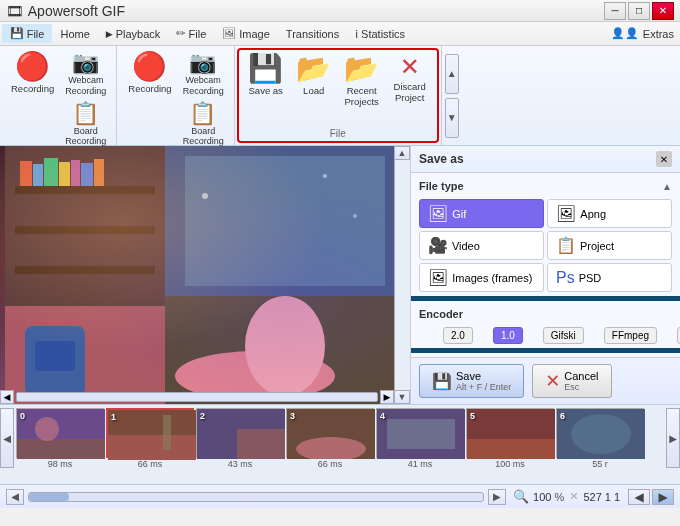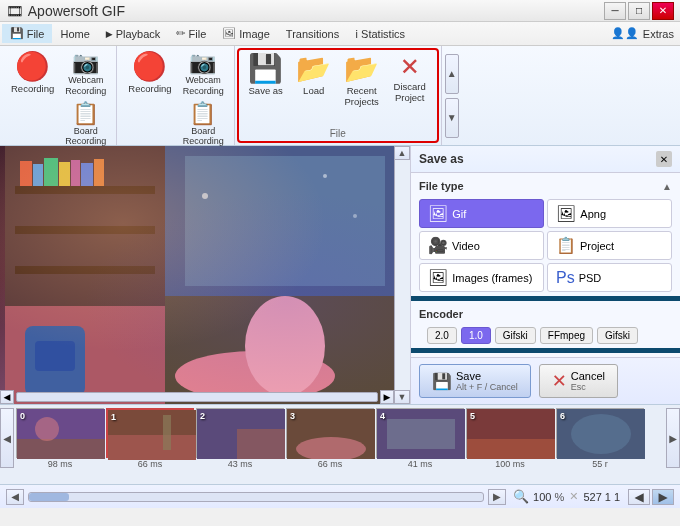--- a/index.html
+++ b/index.html
@@ -227,21 +227,21 @@
     }
     .file-type-btn.selected {
       background: #7b68ee;
       color: white;
       border-color: #6a58d0;
     }
 
     .encoder-row {
       display: flex;
       align-items: center;
-      gap: 4px;
+      gap: 20px;
       margin-top: 4px;
     }
     .encoder-btn {
       padding: 2px 7px;
       border: 1px solid #bbb;
       border-radius: 3px;
       cursor: pointer;
       background: #f0f0f0;
       font-size: 10px;
     }
@@ -641,21 +641,21 @@
         </div>
       </div>
 
     </div>
 
     <div class="panel-actions">
       <div class="action-btn primary">
         <span class="btn-icon">💾</span>
         <div>
           <div>Save</div>
-          <div class="action-btn-sub">Alt + F / Cancel</div>
+          <div class="action-btn-sub">Alt + F / Enter</div>
         </div>
       </div>
       <div class="action-btn-cancel">
         <span style="color:#cc4444; font-size:18px;">✕</span>
         <div>
           <div>Cancel</div>
           <div class="action-btn-sub">Esc</div>
         </div>
       </div>
     </div>

